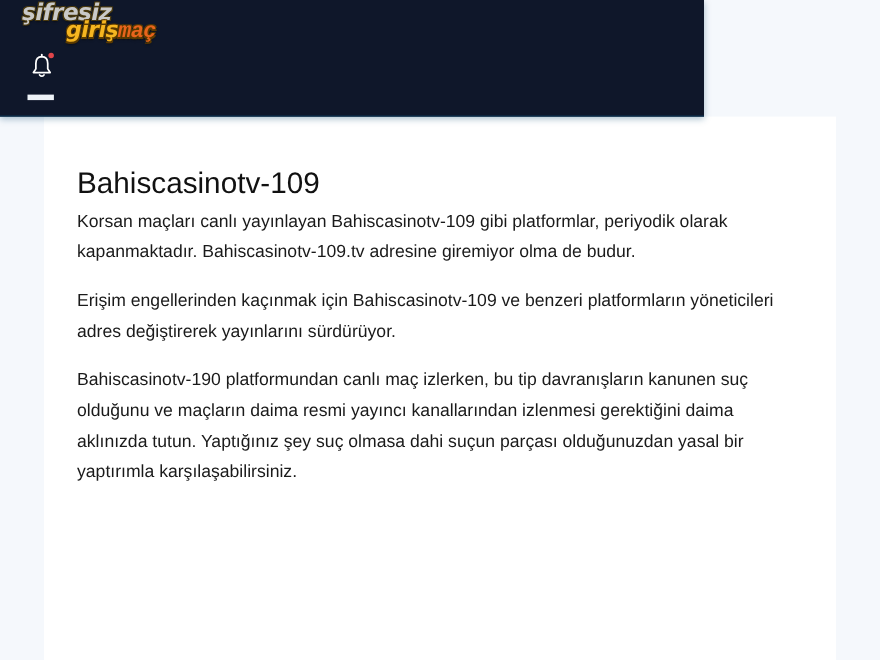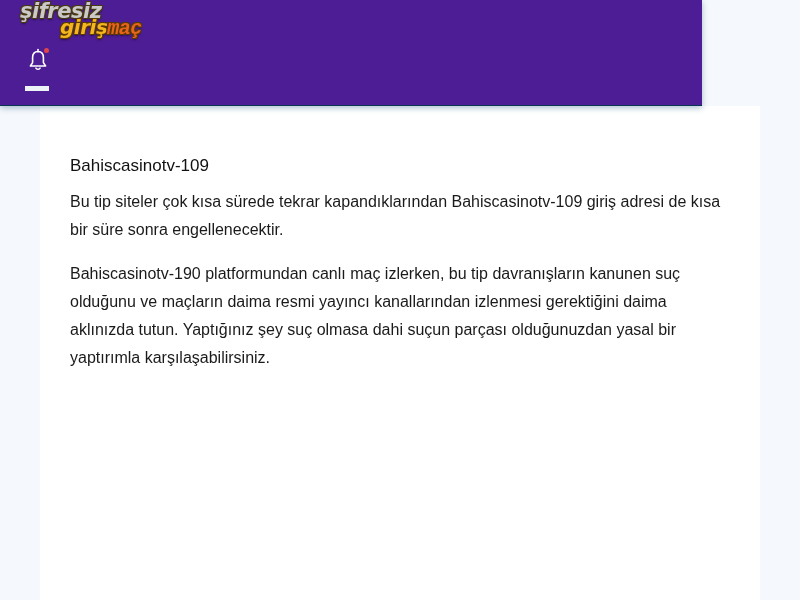--- a/index.html
+++ b/index.html
@@ -6,23 +6,23 @@
     html, body {
       width: 800px;
       height: 600px;
       overflow: hidden;
       background: #f5f8fc;
       font-family: "Liberation Sans", sans-serif;
     }
     .header {
       position: absolute;
       top: 0; left: 0;
-      width: 702px;
+      width: 640px;
       height: 106px;
-      background: #4c1d95;
+      background: #0f172a;
       border-bottom: 1px solid #0a3554;
       box-shadow: 0 2px 6px rgba(16, 76, 118, 0.35);
       z-index: 2;
     }
     .logo {
       position: absolute;
       left: 20px;
       top: 1px;
       width: 146px;
       height: 40px;
@@ -83,21 +83,21 @@
       left: 40px;
       top: 106px;
       width: 720px;
       height: 520px;
       background: #ffffff;
       padding: 45px 30px 0 30px;
       z-index: 1;
     }
     .title {
       font-family: "Liberation Sans", sans-serif;
-      font-size: 17px;
+      font-size: 27px;
       font-weight: normal;
       color: #111111;
       line-height: 30px;
       margin-bottom: 7px;
     }
     .para {
       font-family: "Liberation Sans", sans-serif;
       font-size: 16px;
       line-height: 28px;
       color: #1a1a1a;
@@ -123,15 +123,16 @@
     <span class="bell-dot"></span>
   </div>
 
   <div class="menu-bar">
     <span></span>
   </div>
 </header>
 
 <main class="card">
   <h1 class="title">Bahiscasinotv-109</h1>
-  <p class="para">Bu tip siteler çok kısa sürede tekrar kapandıklarından Bahiscasinotv-109 giriş adresi de kısa bir süre sonra engellenecektir.</p>
+  <p class="para">Korsan maçları canlı yayınlayan Bahiscasinotv-109 gibi platformlar, periyodik olarak kapanmaktadır. Bahiscasinotv-109.tv adresine giremiyor olma de budur.</p>
+  <p class="para">Erişim engellerinden kaçınmak için Bahiscasinotv-109 ve benzeri platformların yöneticileri adres değiştirerek yayınlarını sürdürüyor.</p>
   <p class="para">Bahiscasinotv-190 platformundan canlı maç izlerken, bu tip davranışların kanunen suç olduğunu ve maçların daima resmi yayıncı kanallarından izlenmesi gerektiğini daima aklınızda tutun. Yaptığınız şey suç olmasa dahi suçun parçası olduğunuzdan yasal bir yaptırımla karşılaşabilirsiniz.</p>
 </main>
 
 </body></html>

